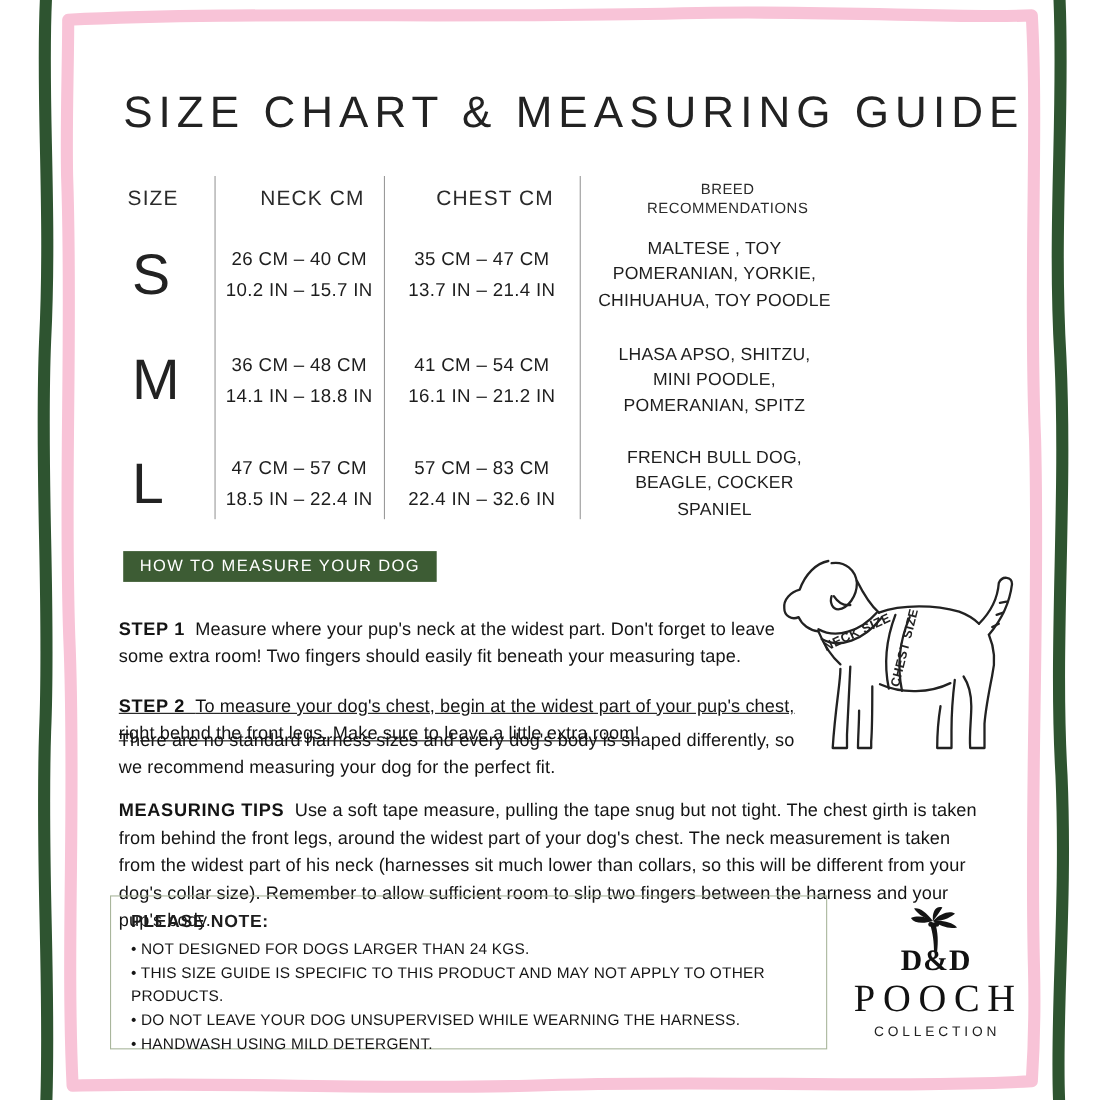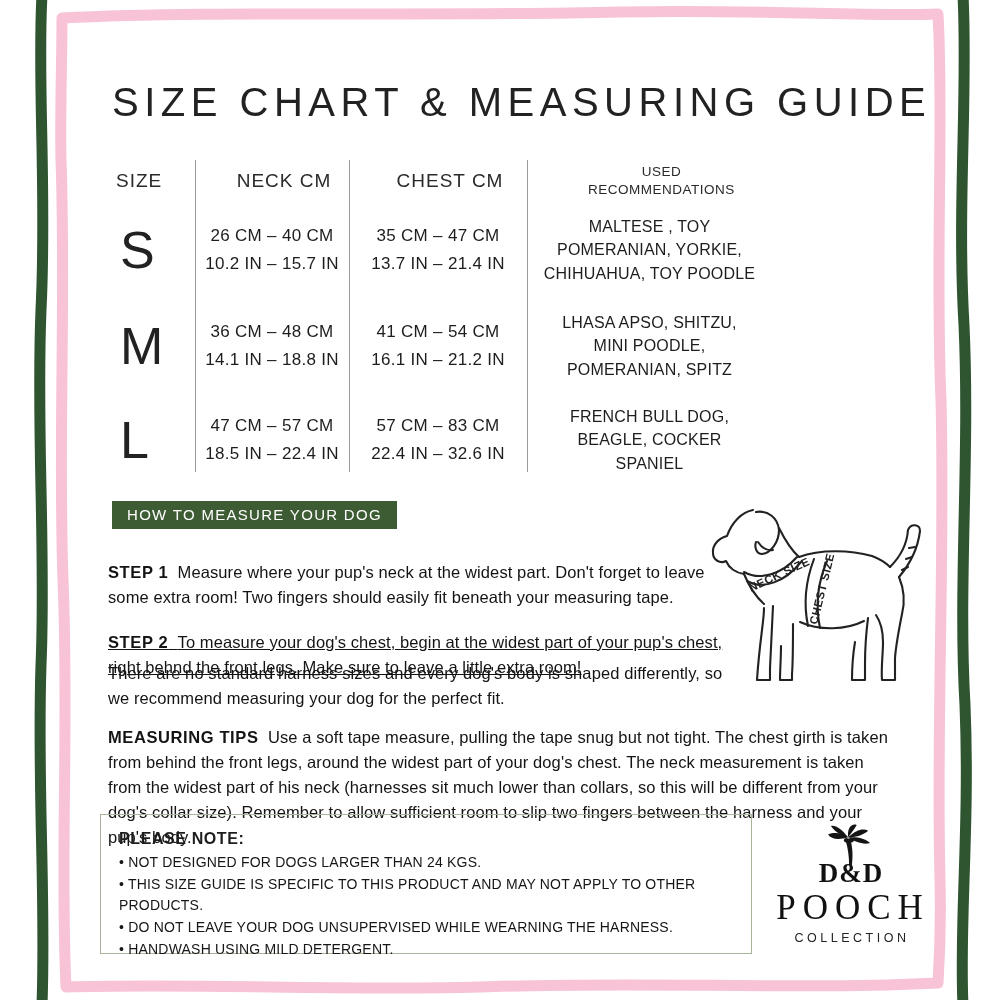--- a/index.html
+++ b/index.html
@@ -103,21 +103,21 @@
 
   <div class="size-table">
     <div class="vline v1"></div>
     <div class="vline v2"></div>
     <div class="vline v3"></div>
     <div class="grid">
       <div class="th th-size">SIZE</div>
       <div class="th">NECK CM</div>
       <div class="th">CHEST CM</div>
       <div class="th th-breed">
-          <span class="inner">USED RECOMMENDATIONS</span>
+          <span class="inner">BREED RECOMMENDATIONS</span>
         </div>
 
       <div class="t-size">S</div>
       <div class="t-meas">
         <span>26 CM – 40 CM</span>
         <span>10.2 IN – 15.7 IN</span>
       </div>
       <div class="t-meas">
         <span>35 CM – 47 CM</span>
         <span>13.7 IN – 21.4 IN</span>

